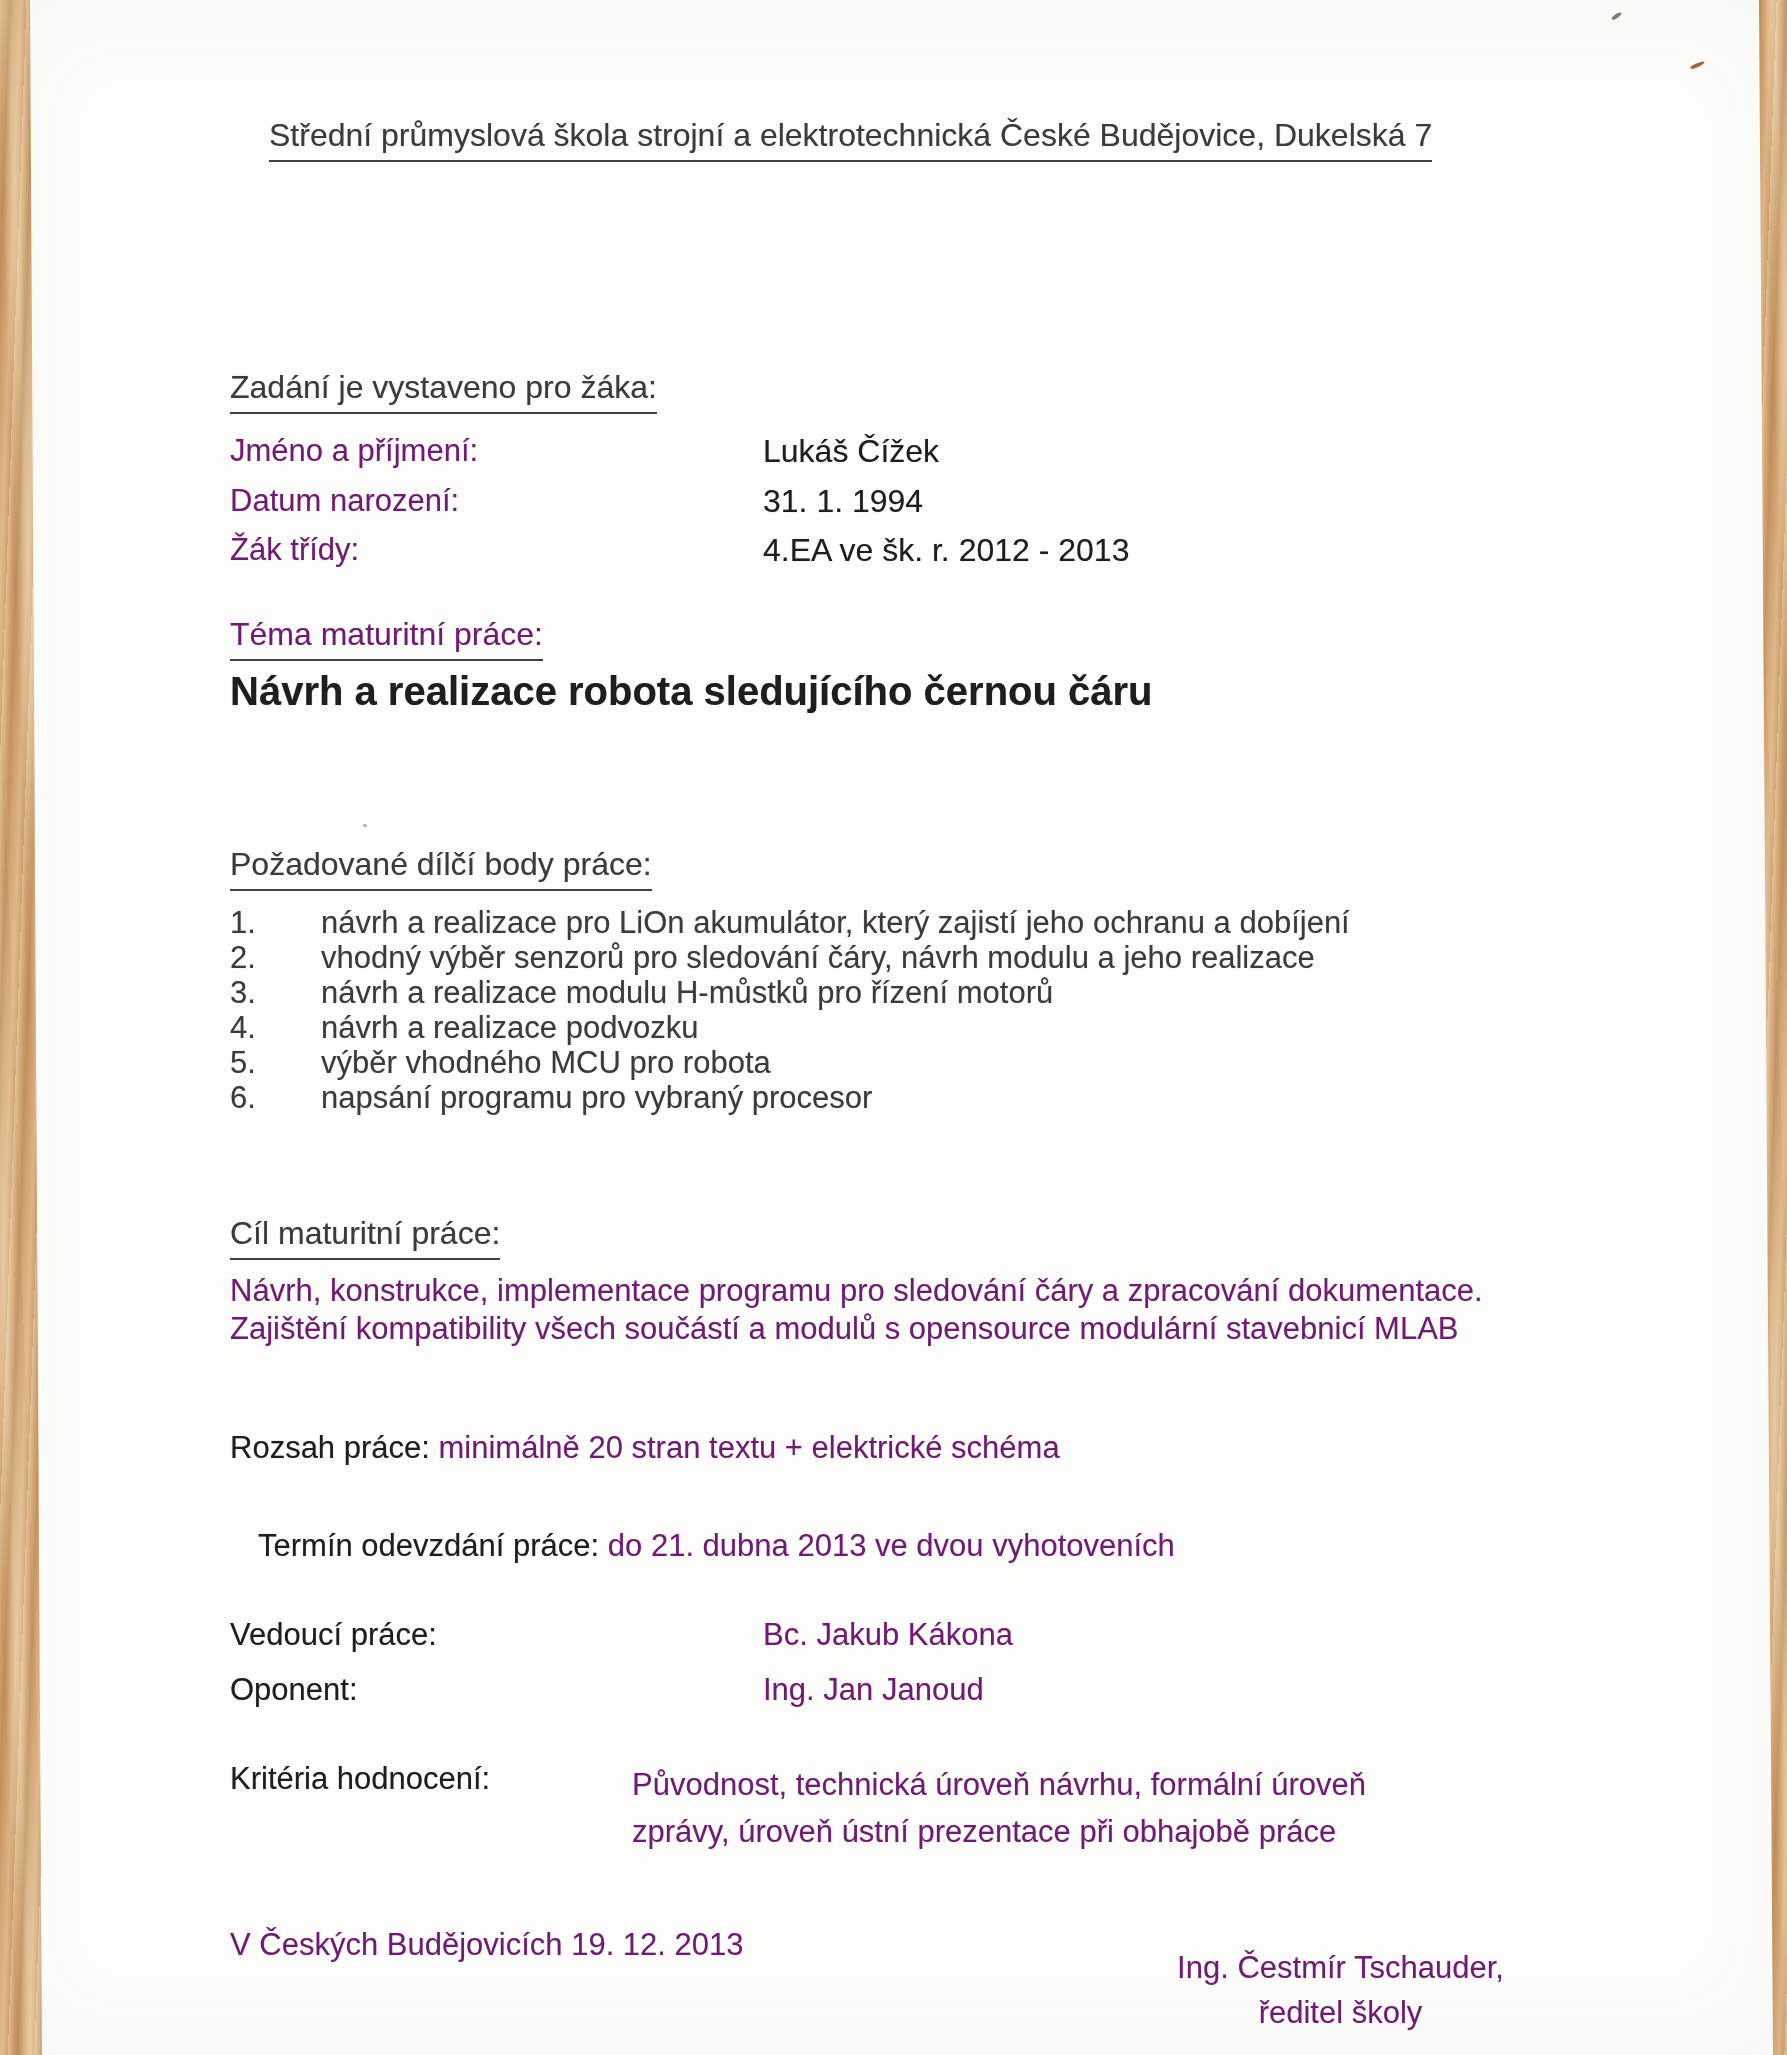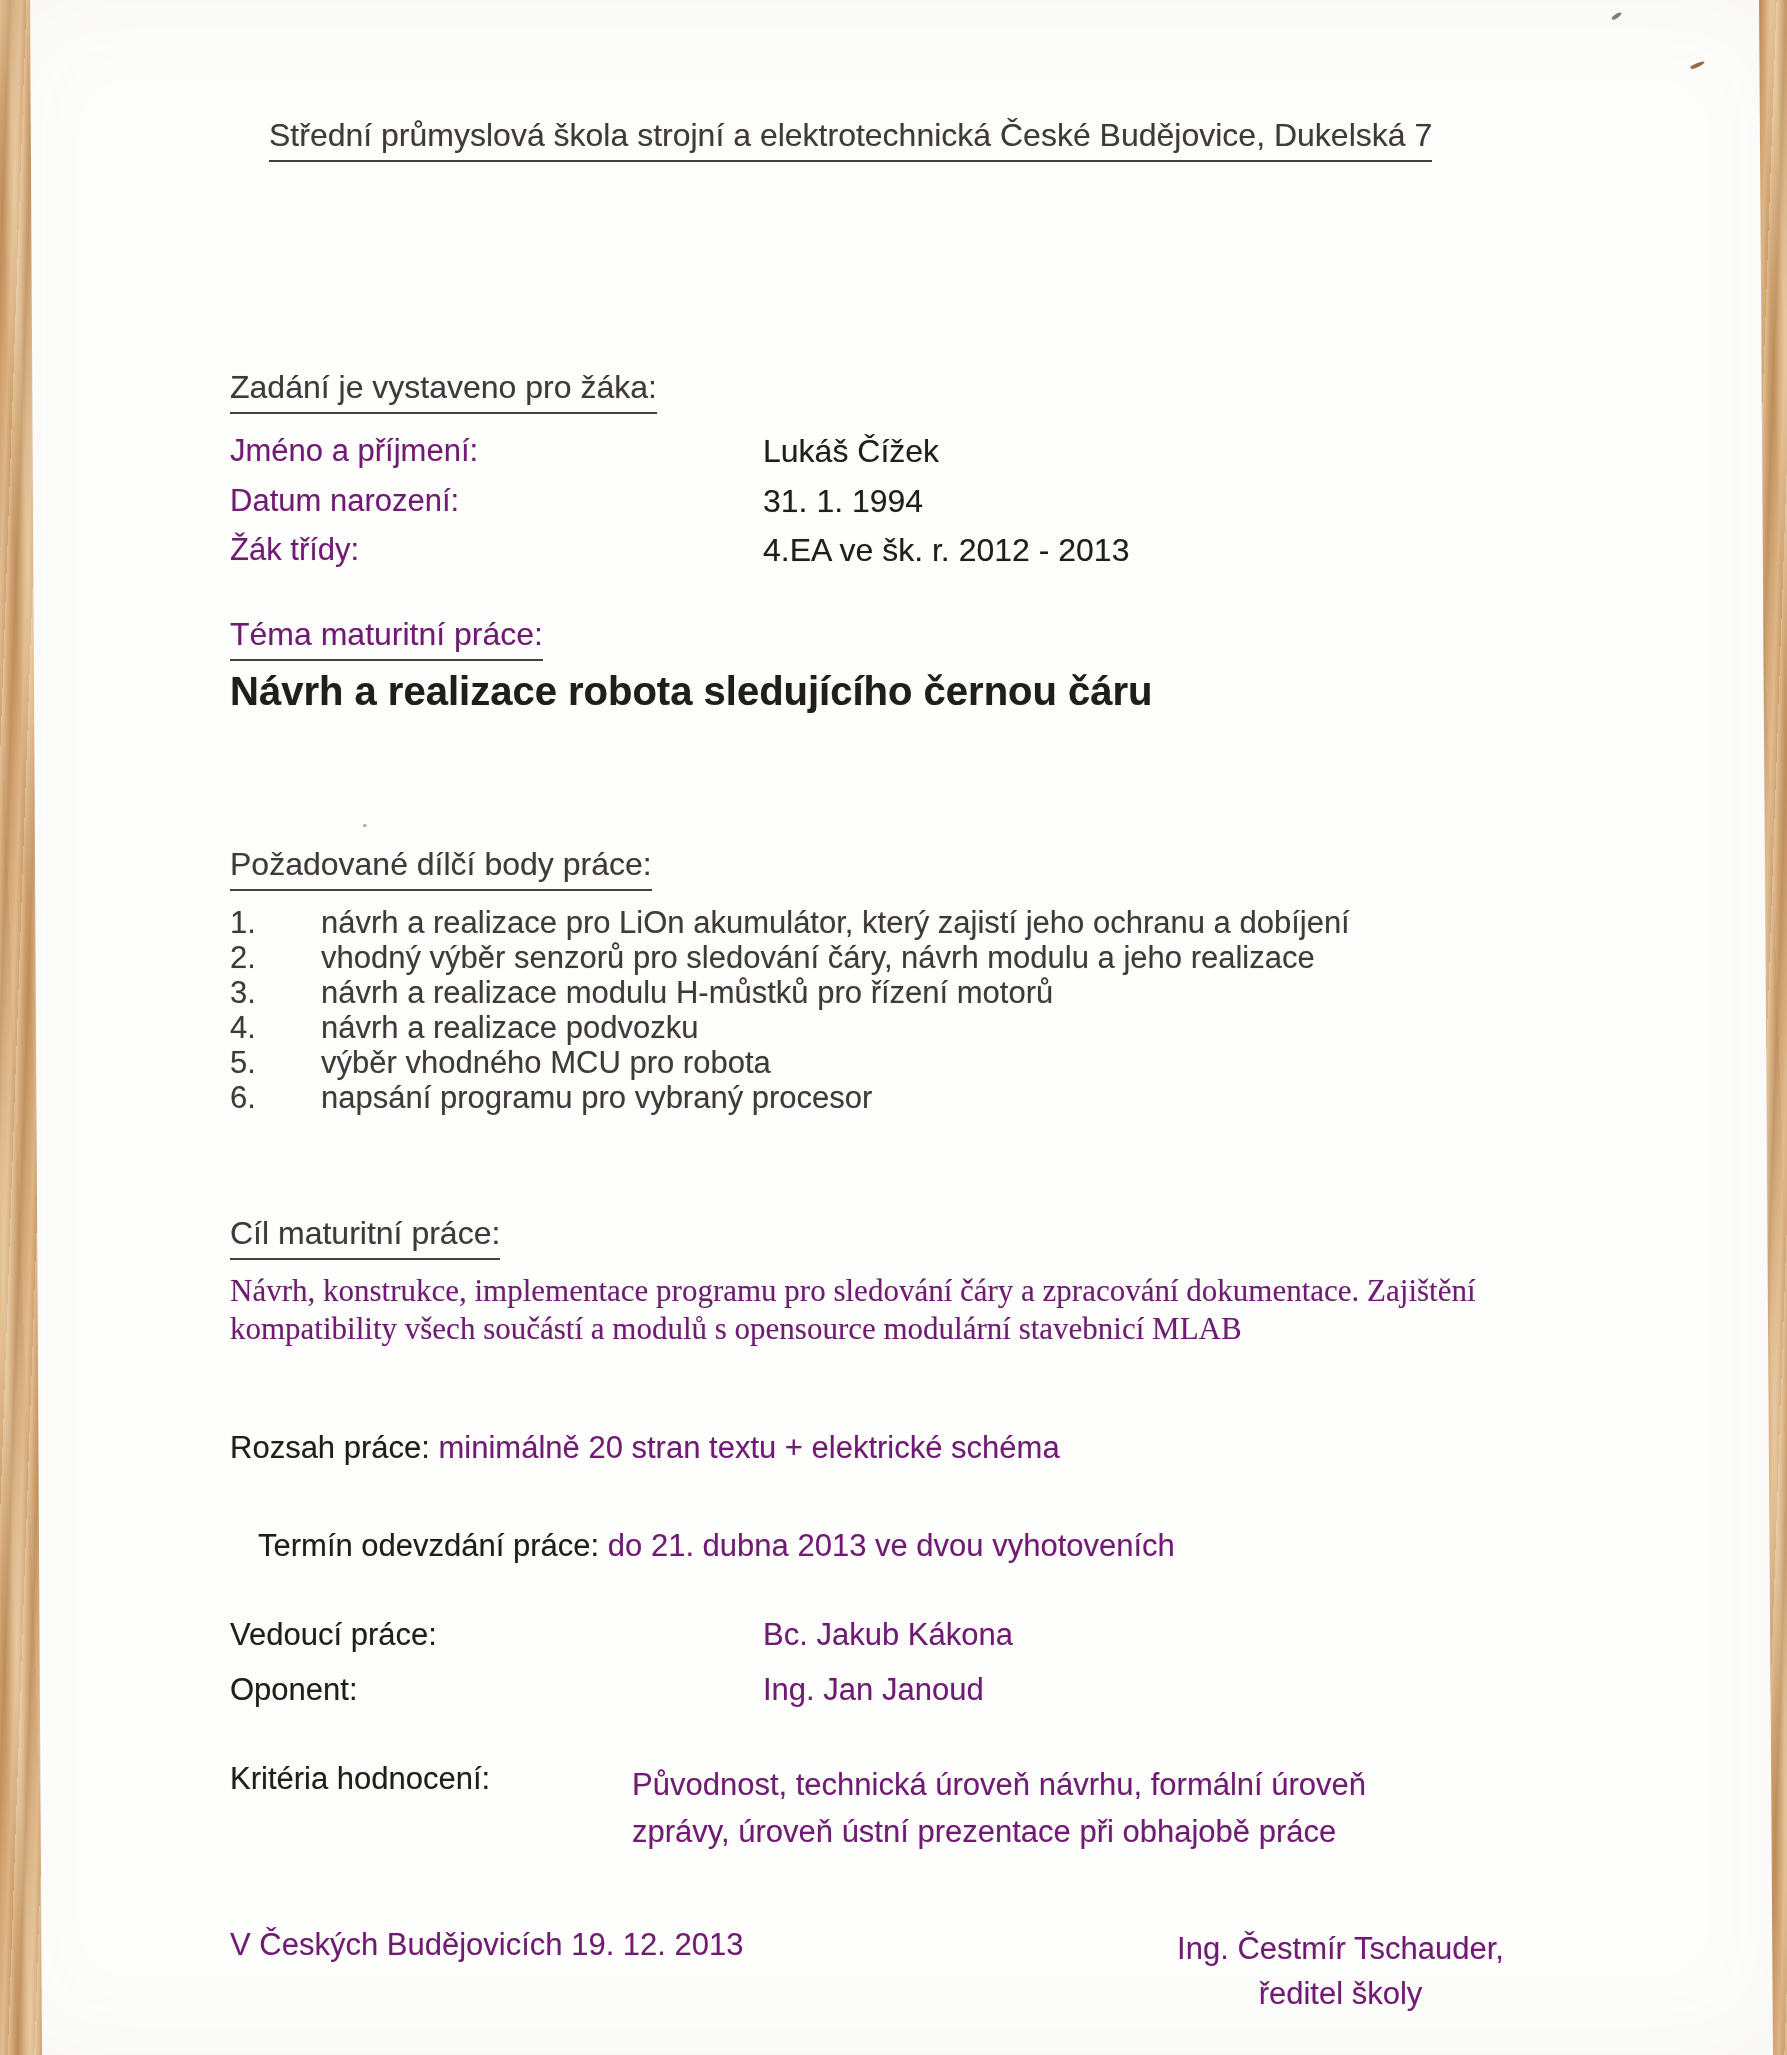--- a/index.html
+++ b/index.html
@@ -49,21 +49,21 @@
   .row-value-abs { position:absolute; left:533px; top:0; white-space:nowrap; }
   .bold { font-weight:400; }
 
   ol.req { list-style:none; }
   ol.req li { line-height:35px; white-space:nowrap; }
   ol.req .num  { display:inline-block; width:91px; }
 
   .goal-text { width:1330px; line-height:38px; }
   .criteria-value { width:831px; line-height:47px; }
 
-  .sig-block { width:391px; text-align:center; line-height:45px; }
+  .sig-block { width:391px; text-align:center; line-height:45px;margin-top:19px; }
 
   .speck { position:absolute; border-radius:40% 60% 50% 50%; }
   .speck-1 { left:1611px; top:14px;  width:11.2px; height:3.5px; background:#8a7a6a; transform:rotate(-35deg); }
   .speck-2 { left:1690px; top:63px;  width:15.4px; height:4.2px; background:#9a6a45; transform:rotate(-25deg); }
   .speck-3 { left:363px;  top:824px; width:3.5px; height:2.8px; background:#b9b2aa; }
 </style>
 </head>
 <body>
 
 <div class="wood"></div>
@@ -124,21 +124,21 @@
       <span class="num">5.</span><span>výběr vhodného MCU pro robota</span>
     </li>
     <li>
       <span class="num">6.</span><span>napsání programu pro vybraný procesor</span>
     </li>
   </ol>
 
   <div class="blk" style="left:230px; top:1215px;">
     <span class="h-underline ink fs-head">Cíl maturitní práce:</span>
   </div>
-  <div class="blk goal-text ink-light fs-body" style="left:230px; top:1272px;font-family:Liberation Serif, serif;">Návrh, konstrukce, implementace programu pro sledování čáry a zpracování dokumentace. Zajištění kompatibility všech součástí a modulů s opensource modulární stavebnicí MLAB</div>
+  <div class="blk goal-text ink-light fs-body" style="left:230px; top:1272px;">Návrh, konstrukce, implementace programu pro sledování čáry a zpracování dokumentace. Zajištění kompatibility všech součástí a modulů s opensource modulární stavebnicí MLAB</div>
 
   <div class="blk fs-body" style="left:230px; top:1430px; white-space:nowrap;">
     <span class="bold ink-dark">Rozsah práce:</span>
     <span class="ink-light">minimálně 20 stran textu + elektrické schéma</span>
   </div>
 
   <div class="blk fs-body" style="left:230px; top:1528px; white-space:nowrap;margin-left:28px;">
     <span class="bold ink-dark">Termín odevzdání práce:</span>
     <span class="ink-light">do 21. dubna 2013 ve dvou vyhotoveních</span>
   </div>

